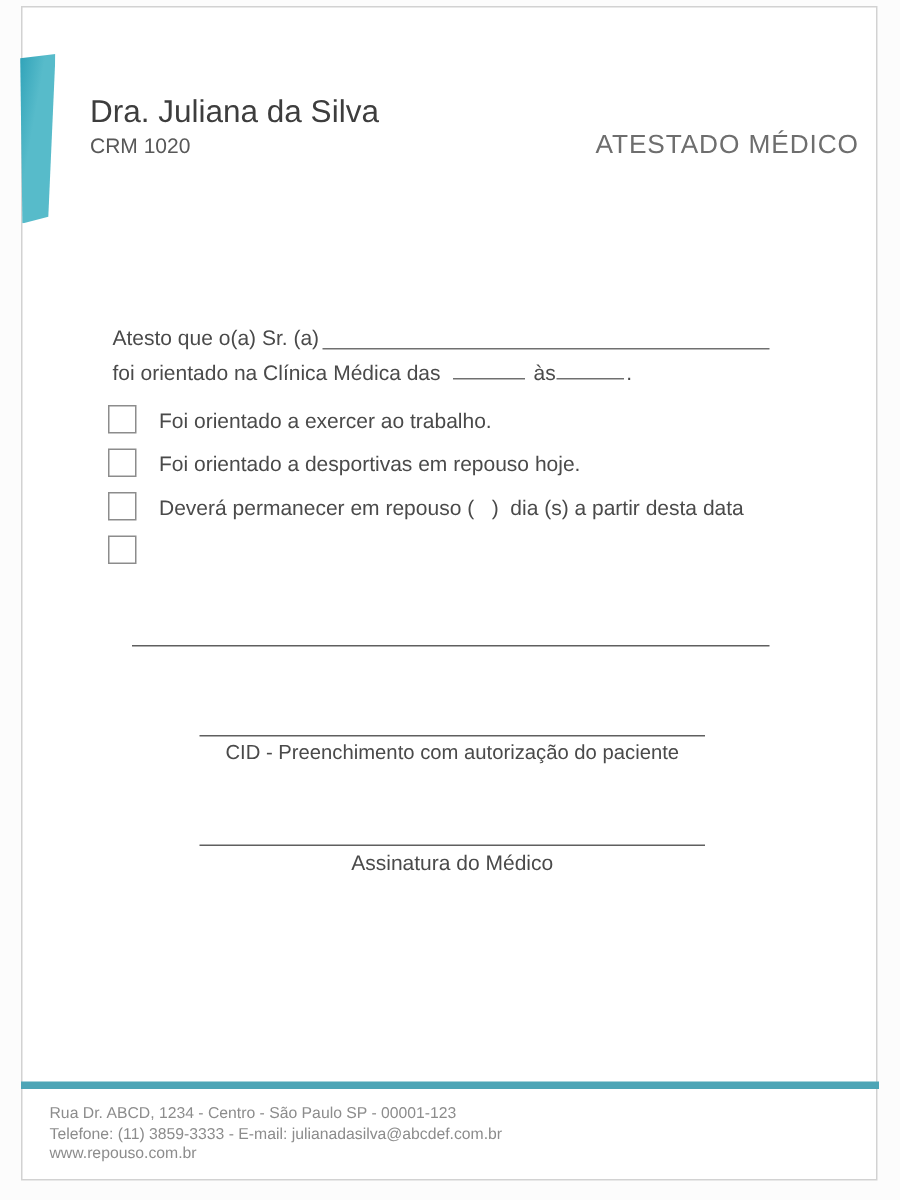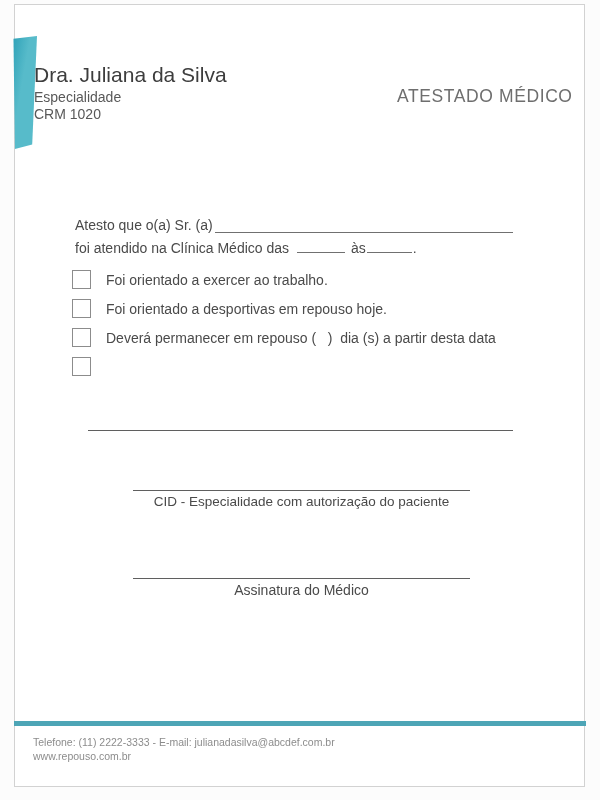--- a/index.html
+++ b/index.html
@@ -11,21 +11,21 @@
     position:absolute;left:14px;top:4px;width:571px;height:783px;
     background:#ffffff;border:1px solid #d2d2d2;box-sizing:border-box;
   }
   .watermark{position:absolute;left:0;top:0;width:600px;height:800px;pointer-events:none;}
   .content{position:absolute;left:0;top:0;width:600px;height:800px;}
   .accent{
     position:absolute;left:13px;top:36px;width:24px;height:113px;
     background:linear-gradient(100deg,#2fa2b8 0%,#57bbca 40%);
     clip-path:polygon(2% 2.5%,100% 0%,80% 96%,8% 100%);
   }
-  .doctor-block{position:absolute;left:34px;top:62px;}
+  .doctor-block{position:absolute;left:60px;top:62px;}
   .doctor-name{font-size:21px;line-height:26px;color:#3d3d3d;}
   .doctor-sub{font-size:14px;line-height:15px;color:#585858;margin-top:2px;}
   .doc-title{
     position:absolute;left:397px;top:86px;font-size:17.5px;color:#6e6e6e;
     letter-spacing:0.6px;
   }
   .intro{position:absolute;left:75px;top:202px;width:438px;font-size:14px;line-height:23px;margin-top:12px;}
   .intro .row1{display:flex;}
   .blank-grow{flex:1;border-bottom:1px solid #707070;margin-bottom:4px;margin-left:2px;}
   .blank{display:inline-block;border-bottom:1px solid #707070;height:0.9em;vertical-align:baseline;}
@@ -34,21 +34,21 @@
   .checks{position:absolute;left:72px;top:270px;width:480px;}
   .check-row{display:flex;align-items:center;height:19px;margin-bottom:10px;}
   .box{width:17px;height:17px;border:1px solid #8c8c8c;background:#fff;margin-right:15px;flex:0 0 auto;}
   .check-label{font-size:14px;white-space:pre;color:#4a4a4a;}
   .obs-line{position:absolute;left:88px;top:430px;width:425px;border-top:1px solid #5f5f5f;}
   .labeled-line{position:absolute;left:133px;width:337px;}
   .labeled-line .rule{border-top:1px solid #5f5f5f;}
   .labeled-line .cap{margin-top:3px;text-align:center;}
   .cid{top:490px;}
   .cid .cap{font-size:13.5px;}
-  .sig{top:578px;}
+  .sig{top:563px;}
   .sig .cap{font-size:14px;}
   .footer-bar{position:absolute;left:14px;top:721px;width:572px;height:5px;background:#4da5b6;}
   .footer-text{position:absolute;left:33px;top:736px;font-size:10.5px;line-height:13.5px;color:#8c8c8c;}
 </style>
 </head>
 <body>
 
 <div class="screen">
 
   <svg class="watermark" viewBox="0 0 600 800" xmlns="http://www.w3.org/2000/svg" aria-hidden="true">
@@ -68,32 +68,31 @@
   </svg>
 
   <div class="page"></div>
 
   <div class="content">
 
     <div class="accent"></div>
 
     <div class="doctor-block">
       <div class="doctor-name">Dra. Juliana da Silva</div>
-      <div class="doctor-sub">Especialidade</div>
       <div class="doctor-sub">CRM 1020</div>
     </div>
     <div class="doc-title">ATESTADO MÉDICO</div>
 
     <div class="intro">
       <div class="row1">
         <span>Atesto que o(a) Sr. (a)</span>
         <span class="blank-grow"></span>
       </div>
       <div class="row2">
-        <span>foi atendido na Clínica Médico das</span><span class="blank w48"></span><span>às</span><span class="blank w45"></span><span>.</span>
+        <span>foi orientado na Clínica Médica das</span><span class="blank w48"></span><span>às</span><span class="blank w45"></span><span>.</span>
       </div>
     </div>
 
     <div class="checks">
       <div class="check-row">
         <span class="box"></span>
         <span class="check-label">Foi orientado a exercer ao trabalho.</span>
       </div>
       <div class="check-row">
         <span class="box"></span>
@@ -105,27 +104,28 @@
       </div>
       <div class="check-row">
         <span class="box"></span>
       </div>
     </div>
 
     <div class="obs-line"></div>
 
     <div class="labeled-line cid">
       <div class="rule"></div>
-      <div class="cap">CID - Especialidade com autorização do paciente</div>
+      <div class="cap">CID - Preenchimento com autorização do paciente</div>
     </div>
 
     <div class="labeled-line sig">
       <div class="rule"></div>
       <div class="cap">Assinatura do Médico</div>
     </div>
 
     <div class="footer-bar"></div>
     <div class="footer-text">
-      <div>Telefone: (11) 2222-3333 - E-mail: julianadasilva@abcdef.com.br</div>
+      <div>Rua Dr. ABCD, 1234 - Centro - São Paulo SP - 00001-123</div>
+      <div>Telefone: (11) 3859-3333 - E-mail: julianadasilva@abcdef.com.br</div>
       <div>www.repouso.com.br</div>
     </div>
   </div>
 </div>
 
 </body></html>

